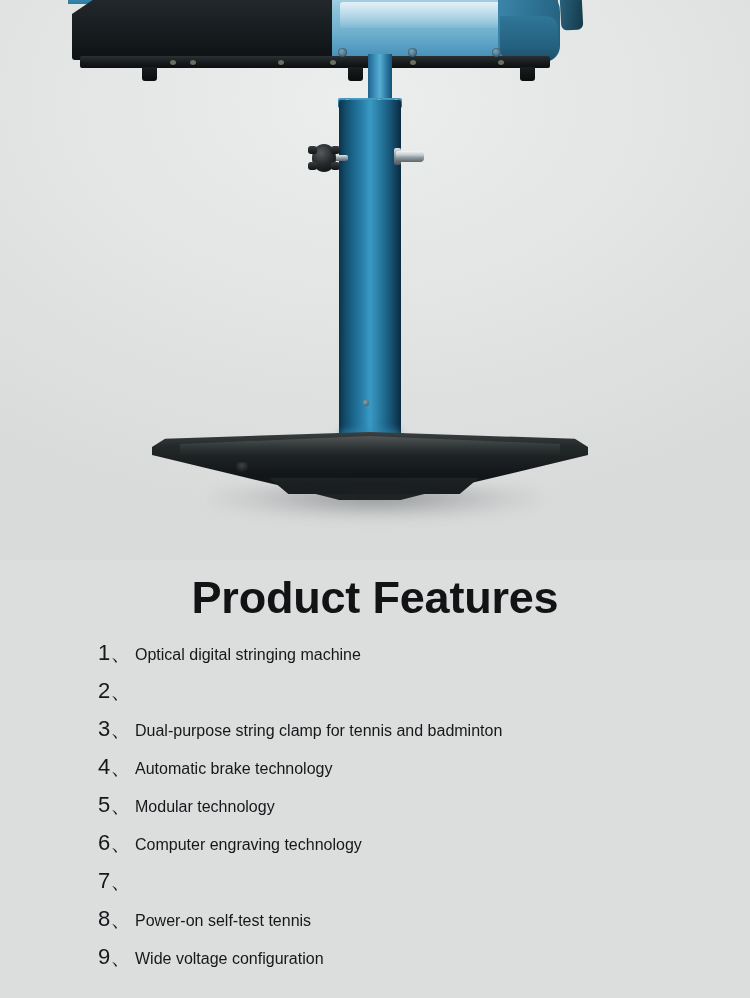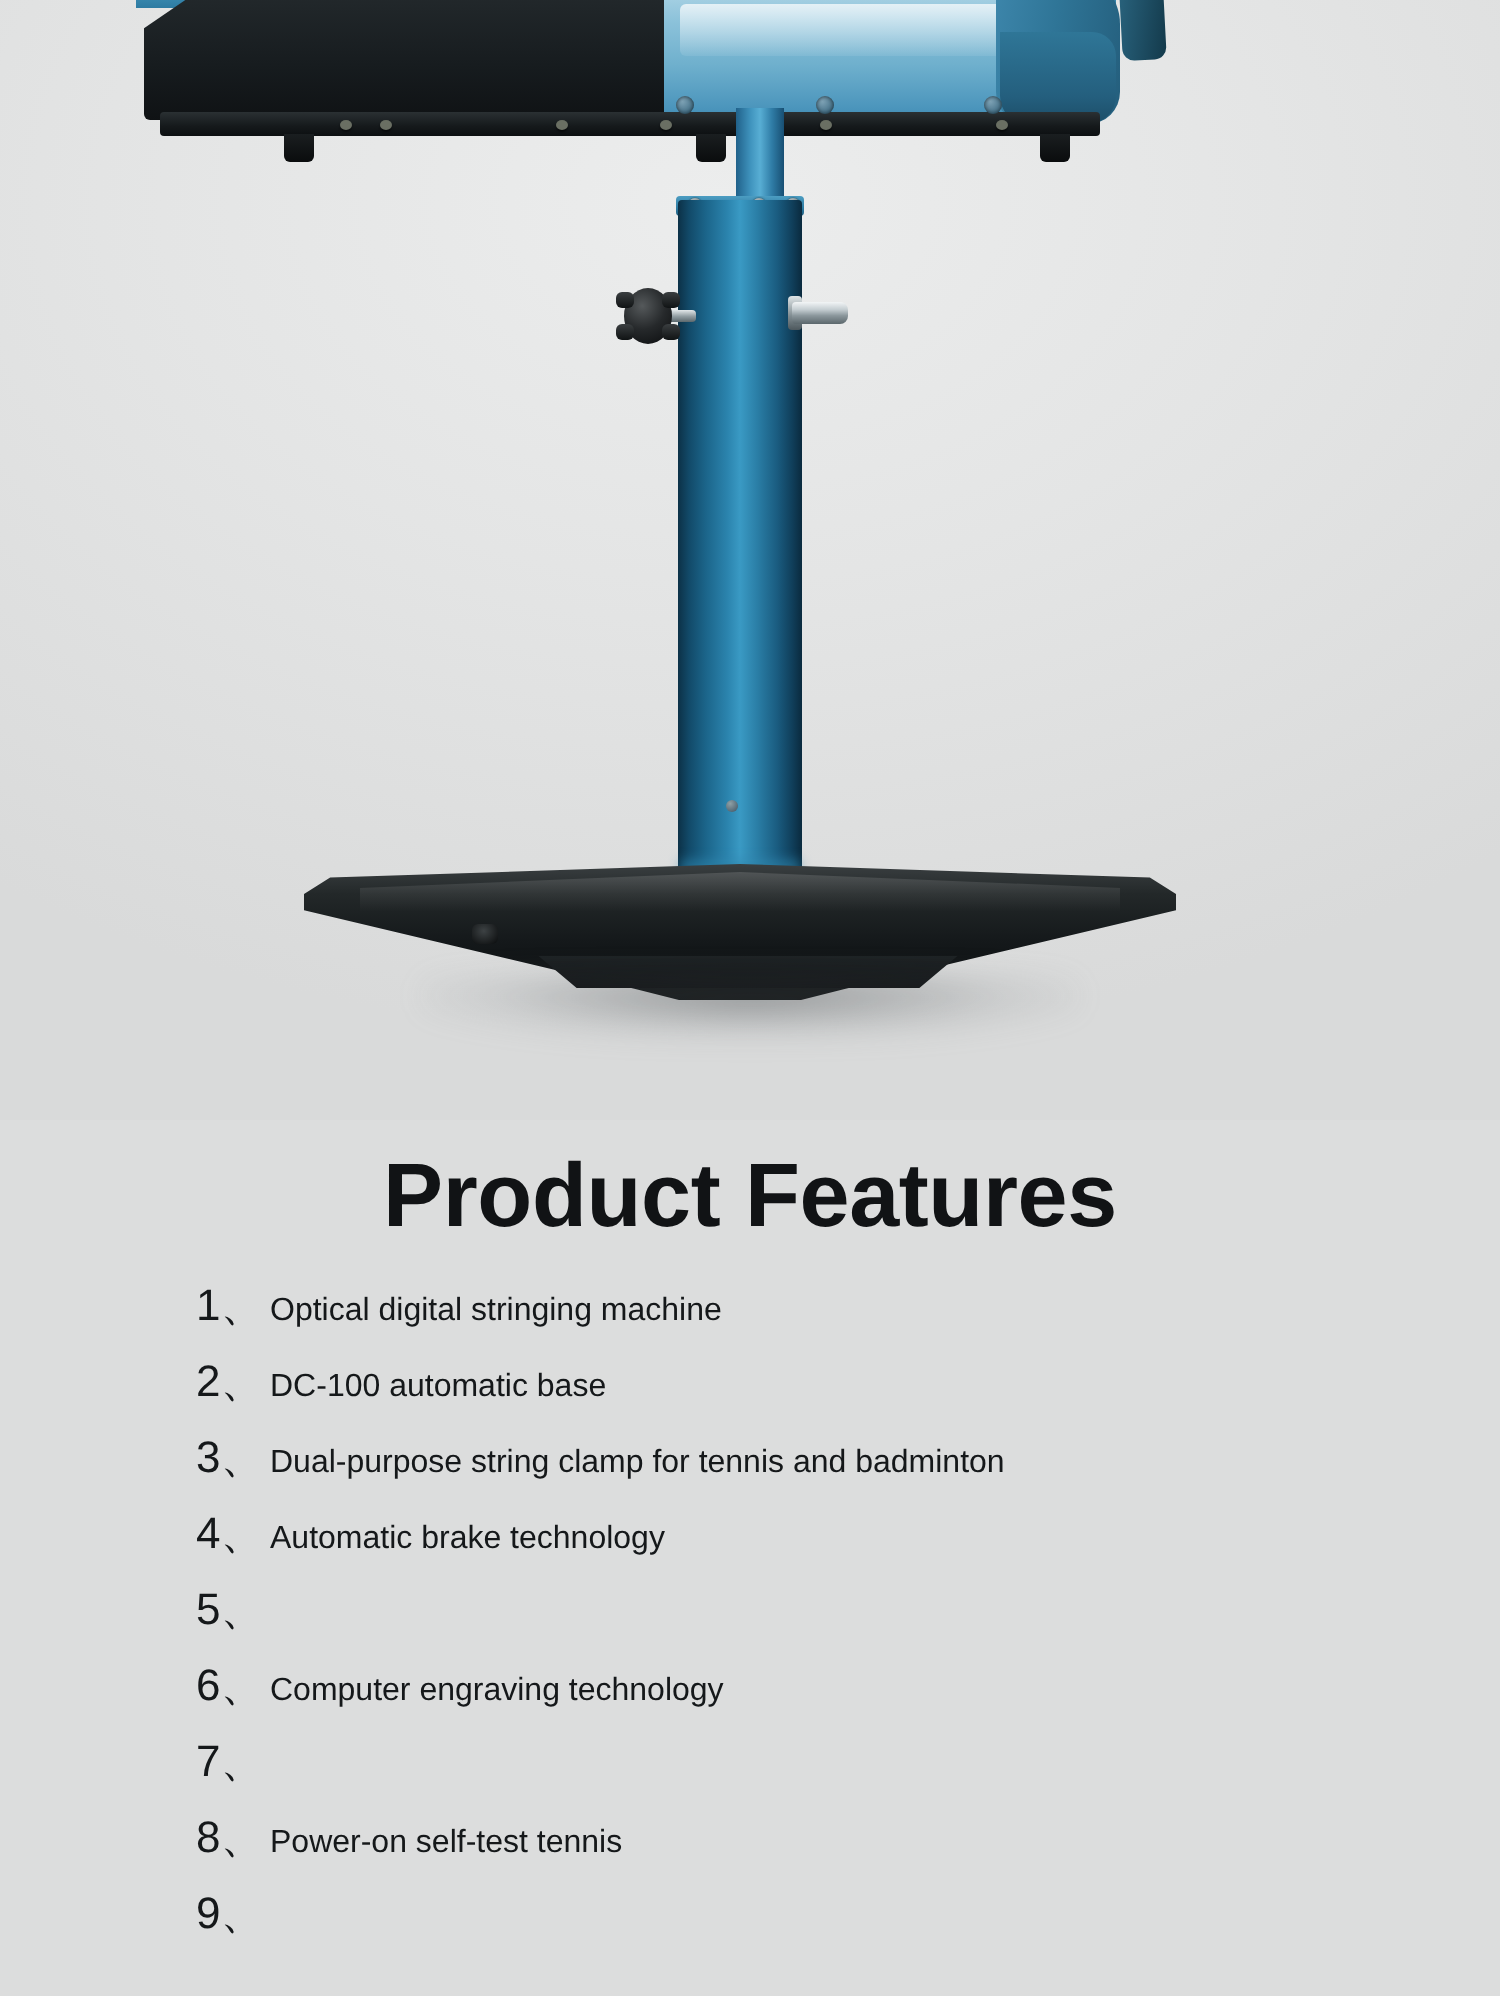--- a/index.html
+++ b/index.html
@@ -285,43 +285,44 @@
 
   <div id="features">
     <h1 id="features-title">Product Features</h1>
     <ul id="features-list">
         <li>
           <span class="li-num">1、</span>
           <span class="li-text">Optical digital stringing machine</span>
         </li>
         <li>
           <span class="li-num">2、</span>
-          <span class="li-text">DC-100 automatic base</span>
         </li>
         <li>
           <span class="li-num">3、</span>
           <span class="li-text">Dual-purpose string clamp for tennis and badminton</span>
         </li>
         <li>
           <span class="li-num">4、</span>
           <span class="li-text">Automatic brake technology</span>
         </li>
         <li>
           <span class="li-num">5、</span>
+          <span class="li-text">Modular technology</span>
         </li>
         <li>
           <span class="li-num">6、</span>
           <span class="li-text">Computer engraving technology</span>
         </li>
         <li>
           <span class="li-num">7、</span>
         </li>
         <li>
           <span class="li-num">8、</span>
           <span class="li-text">Power-on self-test tennis</span>
         </li>
         <li>
           <span class="li-num">9、</span>
+          <span class="li-text">Wide voltage configuration</span>
         </li>
       </ul>
   </div>
 
 </div>
 
 </body></html>

